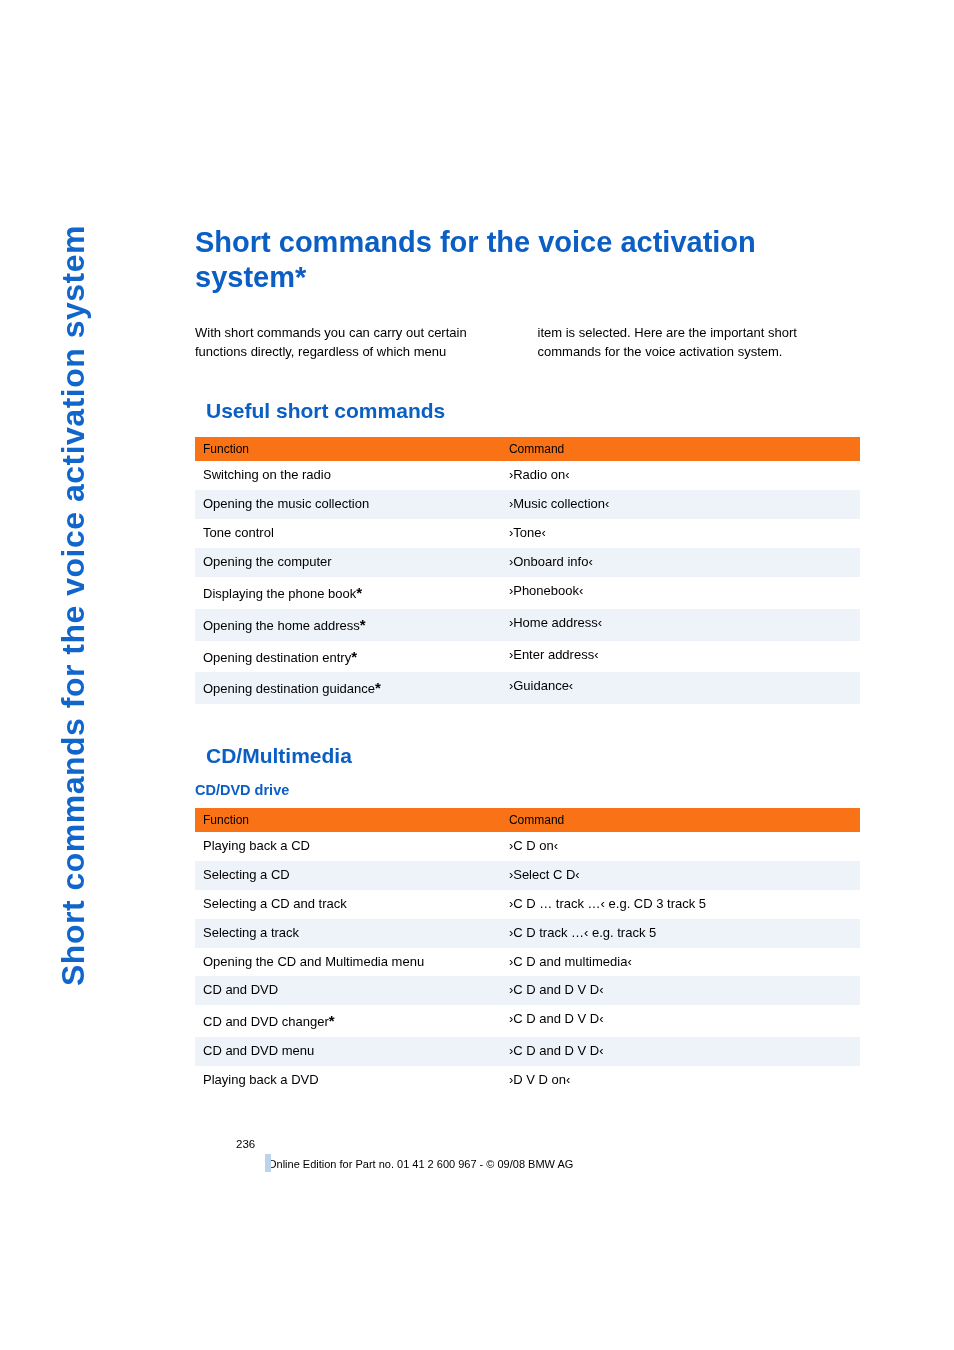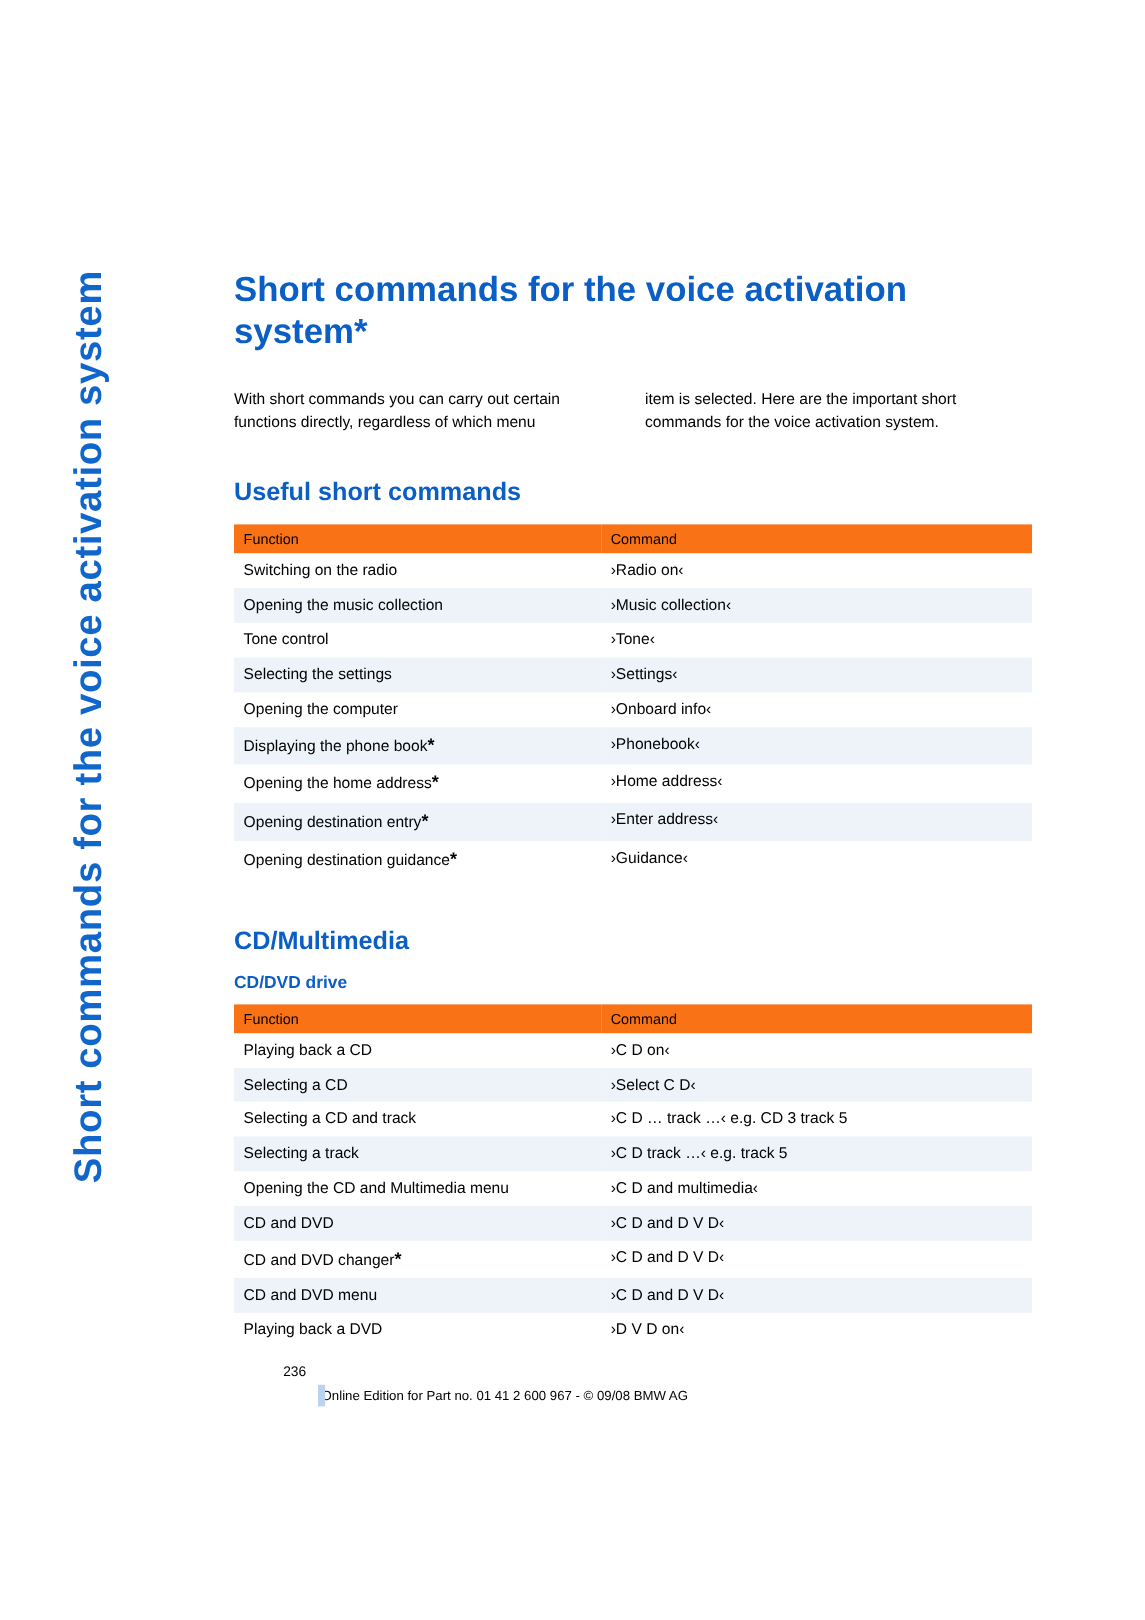--- a/index.html
+++ b/index.html
@@ -47,21 +47,21 @@
     gap: 20px;
     font-size: 13px;
     line-height: 1.45;
     margin: 0 0 38px 0;
   }
   .intro > div { flex: 1 1 0; }
   h2.section {
     color: #0a5ec4;
     font-size: 21px;
     font-weight: bold;
-    margin: 0 0 14px 0;
+    margin: 0 0 14px 11px;
   }
   h3.sub {
     color: #0a5ec4;
     font-size: 14.5px;
     font-weight: bold;
     margin: 0 0 10px 0;
   }
   table.cmd {
     width: 100%;
     border-collapse: collapse;
@@ -150,24 +150,20 @@
           </tr>
           <tr>
             <td>Opening the music collection</td>
             <td>›Music collection‹</td>
           </tr>
           <tr>
             <td>Tone control</td>
             <td>›Tone‹</td>
           </tr>
           <tr>
-            <td>Selecting the settings</td>
-            <td>›Settings‹</td>
-          </tr>
-          <tr>
             <td>Opening the computer</td>
             <td>›Onboard info‹</td>
           </tr>
           <tr>
             <td>Displaying the phone book<span class="star">*</span></td>
             <td>›Phonebook‹</td>
           </tr>
           <tr>
             <td>Opening the home address<span class="star">*</span></td>
             <td>›Home address‹</td>

